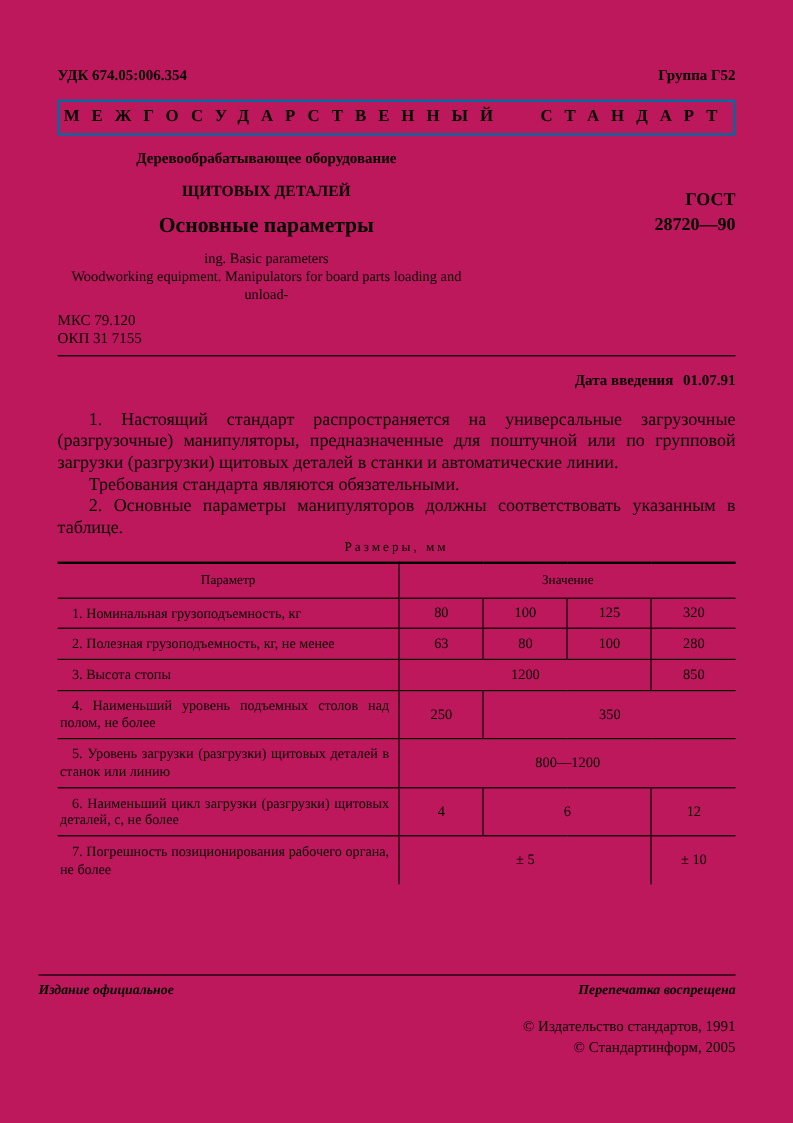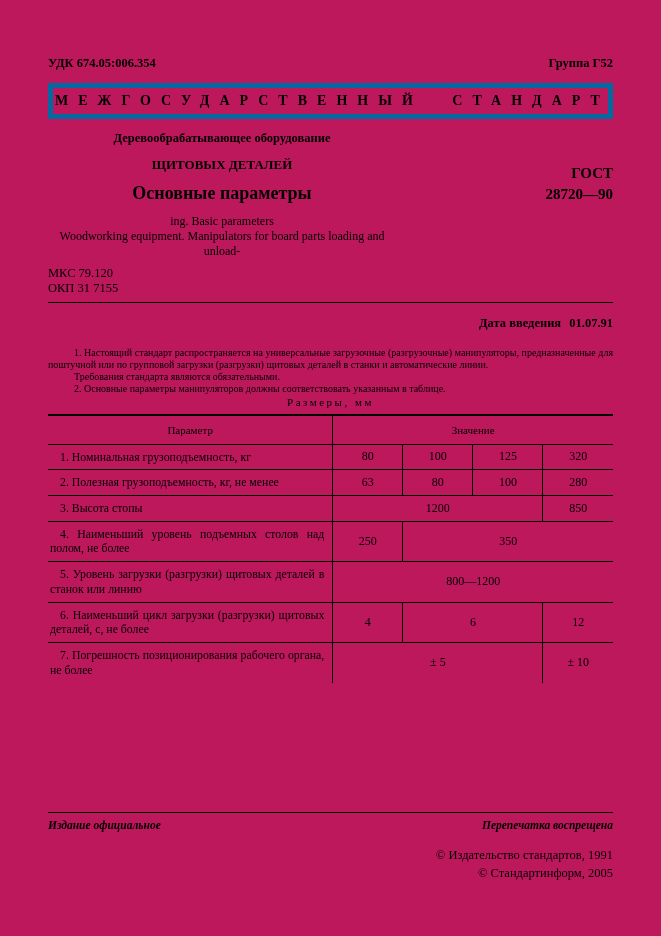--- a/index.html
+++ b/index.html
@@ -8,55 +8,55 @@
     width: 661px; height: 936px;
     background: #be185d; color: #000;
     font-family: "Liberation Serif", "DejaVu Serif", serif;
     padding: 56px 48px 0 48px;
     box-sizing: border-box;
     overflow: hidden;
   }
   .meta-row { display: flex; justify-content: space-between; font-size: 12.5px; font-weight: bold; }
   .banner {
     margin-top: 12px;
-    border: 5px solid #0369a1;
+    border: 2px solid #0369a1;
     padding: 5px 2px;
     text-align: center;
     font-weight: bold; font-size: 14px;
     letter-spacing: 10px; word-spacing: 16px;
     white-space: nowrap; overflow: hidden;
   }
   .header-flex { display: flex; margin-top: 12px; }
   .header-left { width: 348px; text-align: center; }
   .category { font-weight: bold; font-size: 12.5px; }
   .title { margin-top: 10px; font-weight: bold; font-size: 13px; line-height: 1.35; }
   .subtitle { margin-top: 9px; font-weight: bold; font-size: 18px; }
   .title-en { margin-top: 10px; font-size: 12px; line-height: 1.25; }
   .header-right { flex: 1; text-align: right; padding-top: 32px; font-weight: bold; font-size: 15px; line-height: 1.4; }
   .codes { margin-top: 7px; font-size: 12.5px; line-height: 1.2; }
   .rule { border-top: 1px solid #000; margin-top: 6px; }
   .date-line { margin-top: 13px; text-align: right; font-size: 12.5px; font-weight: bold; }
   .date-value { margin-left: 5px; }
-  .body-text { margin-top: 16px; font-size: 10px; line-height: 1.2; }
+  .body-text { margin-top: 16px; font-size: 15px; line-height: 1.2; }
   .body-text p { margin: 0; text-align: justify; text-indent: 26px; }
   .table-caption { margin-top: 1px; text-align: center; font-size: 11px; letter-spacing: 2.5px; }
   table.params { width: 100%; border-collapse: collapse; margin-top: 6px; border-top: 2px solid #000; }
   table.params tr { border-bottom: 1px solid #000; }
   table.params tbody tr:last-child { border-bottom: none; }
   th.hdr { font-weight: normal; font-size: 11px; padding: 8px 4px; text-align: center; vertical-align: middle; }
   th.param-cell, td.param-cell { border-right: 1px solid #000; }
   td.param-cell {
     font-size: 11.8px; text-align: justify;
     padding: 5px 8px 5px 2px; text-indent: 10px;
     line-height: 1.25; vertical-align: middle;
   }
   td.val { border-left: 1px solid #000; text-align: center; font-size: 12px; vertical-align: middle; padding: 4px 2px; }
   col.c-param { width: 50.4%; }
   col.c-val { width: 12.4%; }
-  .footer { position: absolute; left: 48px; right: 48px; top: 812px; }
+  .footer { position: absolute; left: 32px; right: 48px; top: 812px; }
   .footer-rule { border-top: 1px solid #000; }
   .footer-row { display: flex; justify-content: space-between; margin-top: 6px; font-size: 11.5px; font-weight: bold; font-style: italic; }
   .copyrights { margin-top: 16px; text-align: right; font-size: 12.5px; line-height: 1.4; }
 </style>
 </head>
 <body>
 
 <div class="page">
 
   <div class="meta-row">

